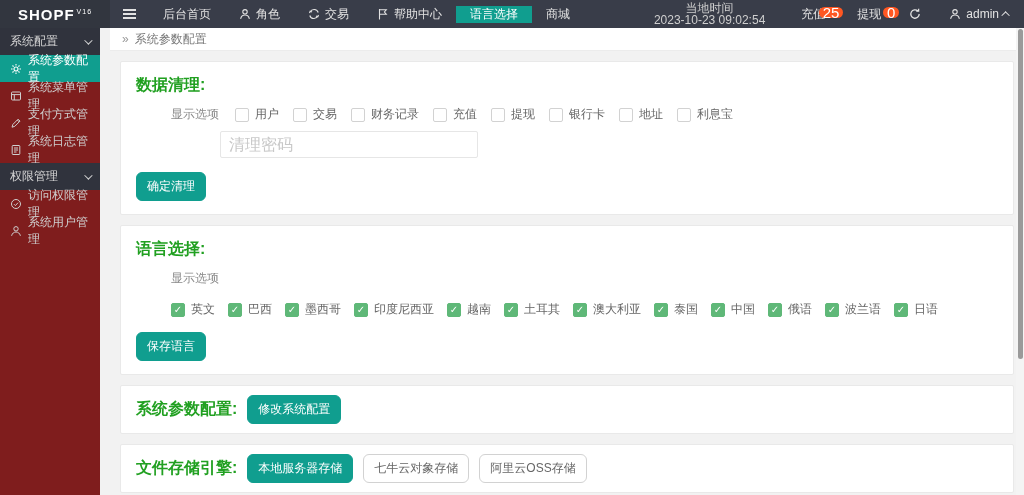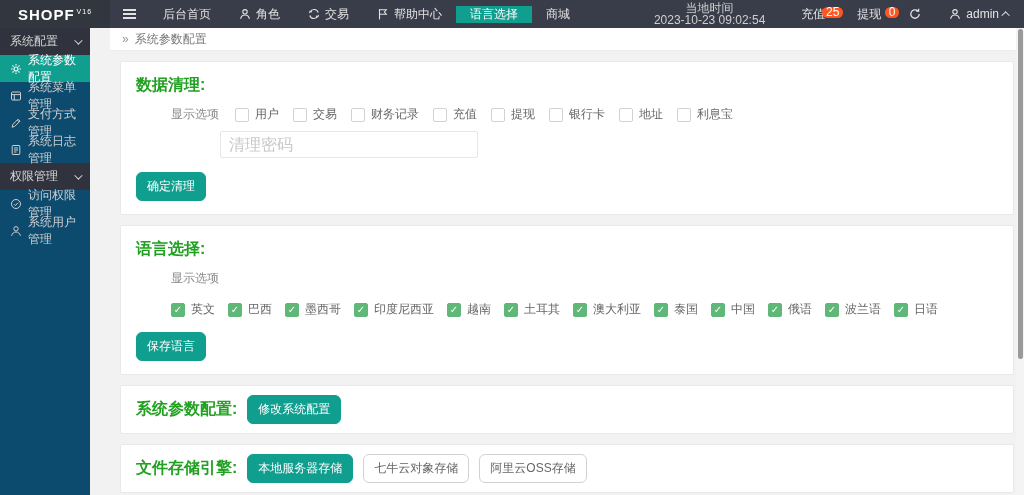--- a/index.html
+++ b/index.html
@@ -12,29 +12,29 @@
   .logo { width:110px; background:#32363F; color:#fff; display:flex; align-items:center; justify-content:center; font-size:15px; font-weight:bold; letter-spacing:1px; }
   .logo sup { font-size:7px; font-weight:normal; margin-left:2px; margin-top:-6px; }
   .hnav { display:flex; align-items:center; }
   .hitem { display:flex; align-items:center; gap:5px; padding:0 14px; color:#e2e2e2; font-size:12px; cursor:pointer; position:relative; }
   .hitem.active { background:#109E8F; color:#fff; }
   .burger { padding:0 13px; display:flex; align-items:center; }
   .burger i { display:block; width:13px; height:2px; background:#e2e2e2; box-shadow:0 4px 0 #e2e2e2, 0 -4px 0 #e2e2e2; }
   .hspacer { flex:1; }
   .hright { display:flex; align-items:center; }
   .ltime { text-align:center; color:#cfcfcf; font-size:12px; line-height:12px; margin-right:22px; }
-  .badge { position:absolute; top:1px; right:-4px; background:#FF5722; color:#fff; font-size:12px; line-height:11px; padding:0 4px; border-radius:7px; min-width:8px; text-align:center; }
+  .badge { position:absolute; top:1px; right:-4px; background:#FF5722; color:#fff; font-size:15px; line-height:11px; padding:0 4px; border-radius:7px; min-width:8px; text-align:center; }
   .chev { display:inline-block; width:6px; height:6px; border-right:1.5px solid currentColor; border-bottom:1.5px solid currentColor; }
   .chev.down { transform:rotate(45deg) translateY(-2px); }
   .chev.up { transform:rotate(-135deg) translateY(-2px); }
   .icon12 { width:12px; height:12px; display:inline-block; vertical-align:middle; }
   .icon12 svg { width:12px; height:12px; display:block; }
 
   
-  .sidebar { position:absolute; top:28px; left:0; bottom:0; width:90px; background:#0c4a6e; z-index:9; }
+  .sidebar { position:absolute; top:28px; left:0; bottom:0; width:100px; background:#7f1d1d; z-index:9; }
   .sgroup { height:27px; display:flex; align-items:center; justify-content:space-between; padding:0 10px; color:#d6d6d6; background:#30333D; cursor:pointer; }
   .sitem { height:27px; display:flex; align-items:center; gap:6px; padding:0 10px; color:#cfcfcf; cursor:pointer; }
   .sitem.active { background:#109E8F; color:#fff; }
   .sitem .icon12 { flex:none; }
 
   
   .main { position:absolute; top:28px; left:110px; right:0; bottom:0; background:#f2f2f2; overflow:hidden; }
   .breadcrumb { height:23px; background:#fff; border-bottom:1px solid #ececec; display:flex; align-items:center; gap:6px; padding:0 12px; color:#777; font-size:12px; }
   .breadcrumb .sep { color:#999; }
   .content { padding:10px 10px 0 10px; }

